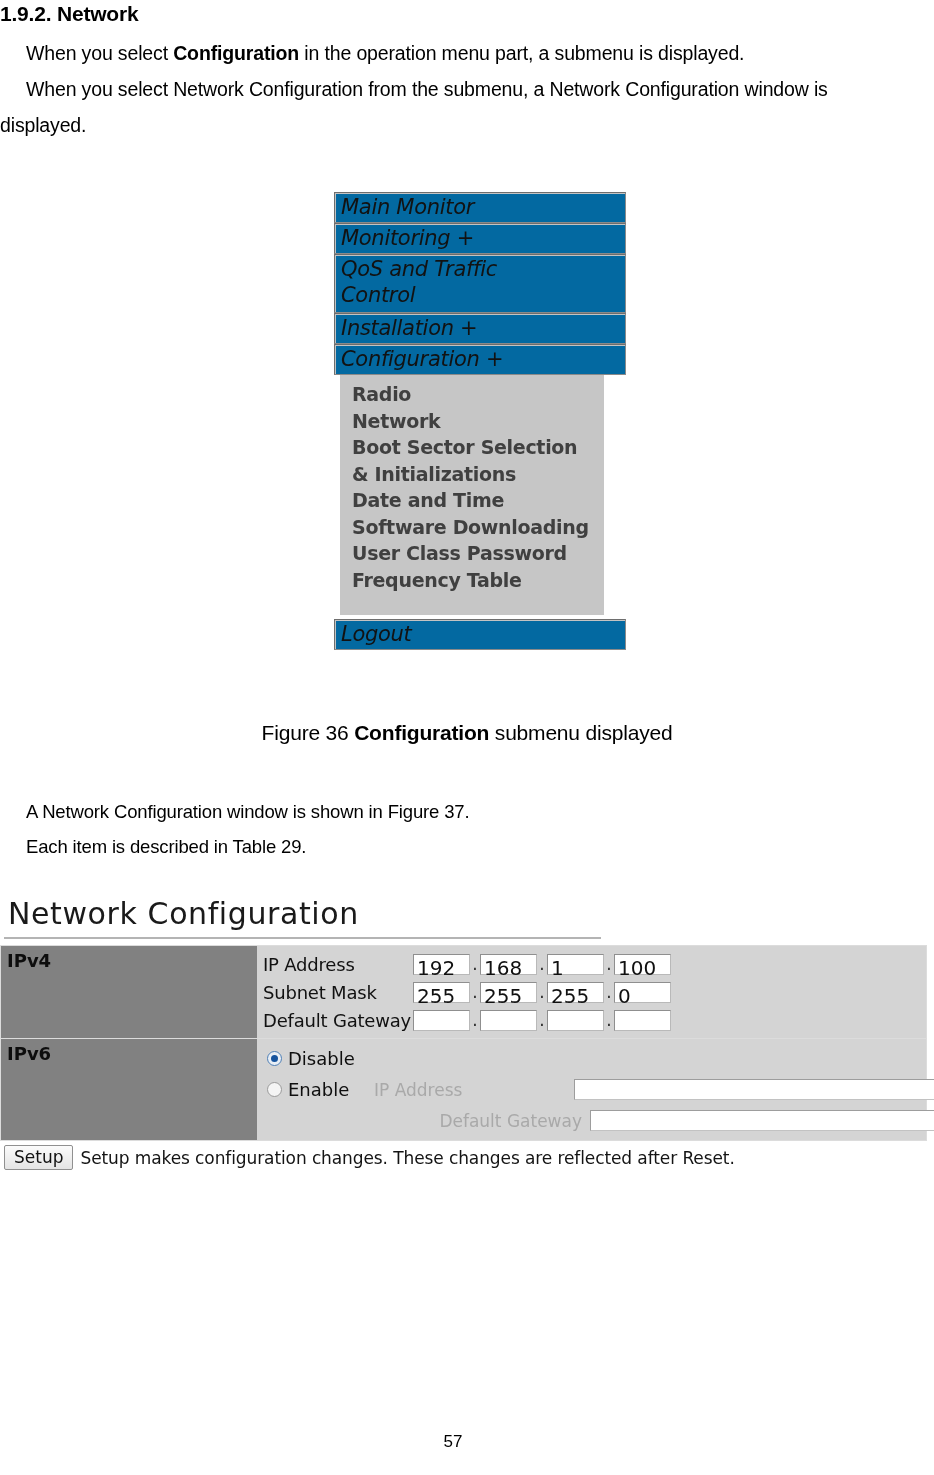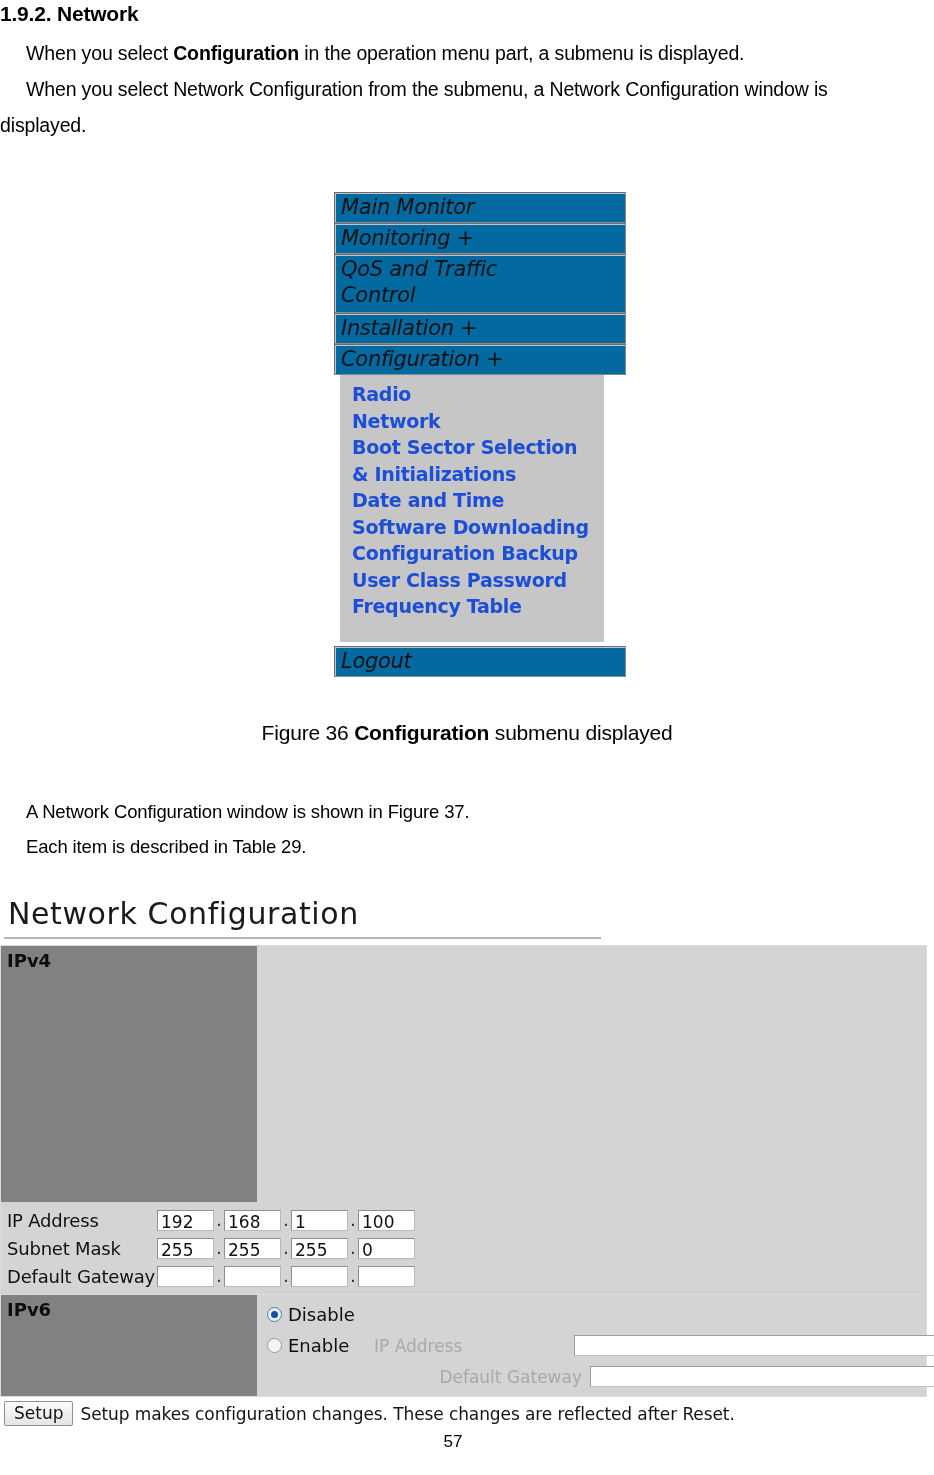--- a/index.html
+++ b/index.html
@@ -93,21 +93,21 @@
     background: #c6c6c6;
     width: 264px;
     margin: 0 0 4px 6px;
     padding: 6px 0 22px 12px;
     box-sizing: border-box;
   }
   .submenu-item {
     font-family: "DejaVu Sans", sans-serif;
     font-size: 19px;
     line-height: 26.5px;
-    color: #1d4ed8;
+    color: #404040;
     letter-spacing: -0.3px;
     font-weight: 600;
   }
 
   
   .netcfg {
     position: absolute;
     left: 0px;
     top: 896px;
     width: 934px;
@@ -127,21 +127,21 @@
   }
 
   .cfg-row {
     display: flex;
     align-items: stretch;
     border: 1px solid #dcdcdc;
     border-top: none;
     background: #d4d4d4;
     width: 925px;
   }
-  .cfg-row.first { border-top: 1px solid #dcdcdc; flex-direction: column; }
+  .cfg-row.first { border-top: 1px solid #dcdcdc; }
   .cfg-label-cell {
     width: 256px;
     background: #818181;
     color: #0d0d0d;
     font-family: "DejaVu Sans", sans-serif;
     font-weight: bold;
     font-size: 18px;
     padding: 4px 0 0 6px;
     box-sizing: border-box;
     flex: 0 0 256px;
@@ -166,21 +166,21 @@
     letter-spacing: -0.2px;
   }
   .octet {
     width: 57px;
     height: 21px;
     background: #ffffff;
     border: 1px solid #b9b9b9;
     border-top-color: #8f8f8f;
     border-left-color: #8f8f8f;
     font-family: "DejaVu Sans", sans-serif;
-    font-size: 17px;
+    font-size: 20px;
     color: #101010;
     padding: 1px 0 0 3px;
     box-sizing: border-box;
     display: inline-block;
   }
   .dot {
     display: inline-block;
     width: 10px;
     text-align: center;
     font-size: 17px;
@@ -292,21 +292,20 @@
     <div class="menu-btn">Installation +</div>
     <div class="menu-btn">Configuration +</div>
 
     <div class="submenu">
       <div class="submenu-item">Radio</div>
       <div class="submenu-item">Network</div>
       <div class="submenu-item">Boot Sector Selection</div>
       <div class="submenu-item">&amp; Initializations</div>
       <div class="submenu-item">Date and Time</div>
       <div class="submenu-item">Software Downloading</div>
-      <div class="submenu-item">Configuration Backup</div>
       <div class="submenu-item">User Class Password</div>
       <div class="submenu-item">Frequency Table</div>
     </div>
 
     <div class="menu-btn">Logout</div>
   </div>
 
   <div class="caption">
     <span>Figure 36 </span><b>Configuration</b><span> submenu displayed</span>
   </div>

